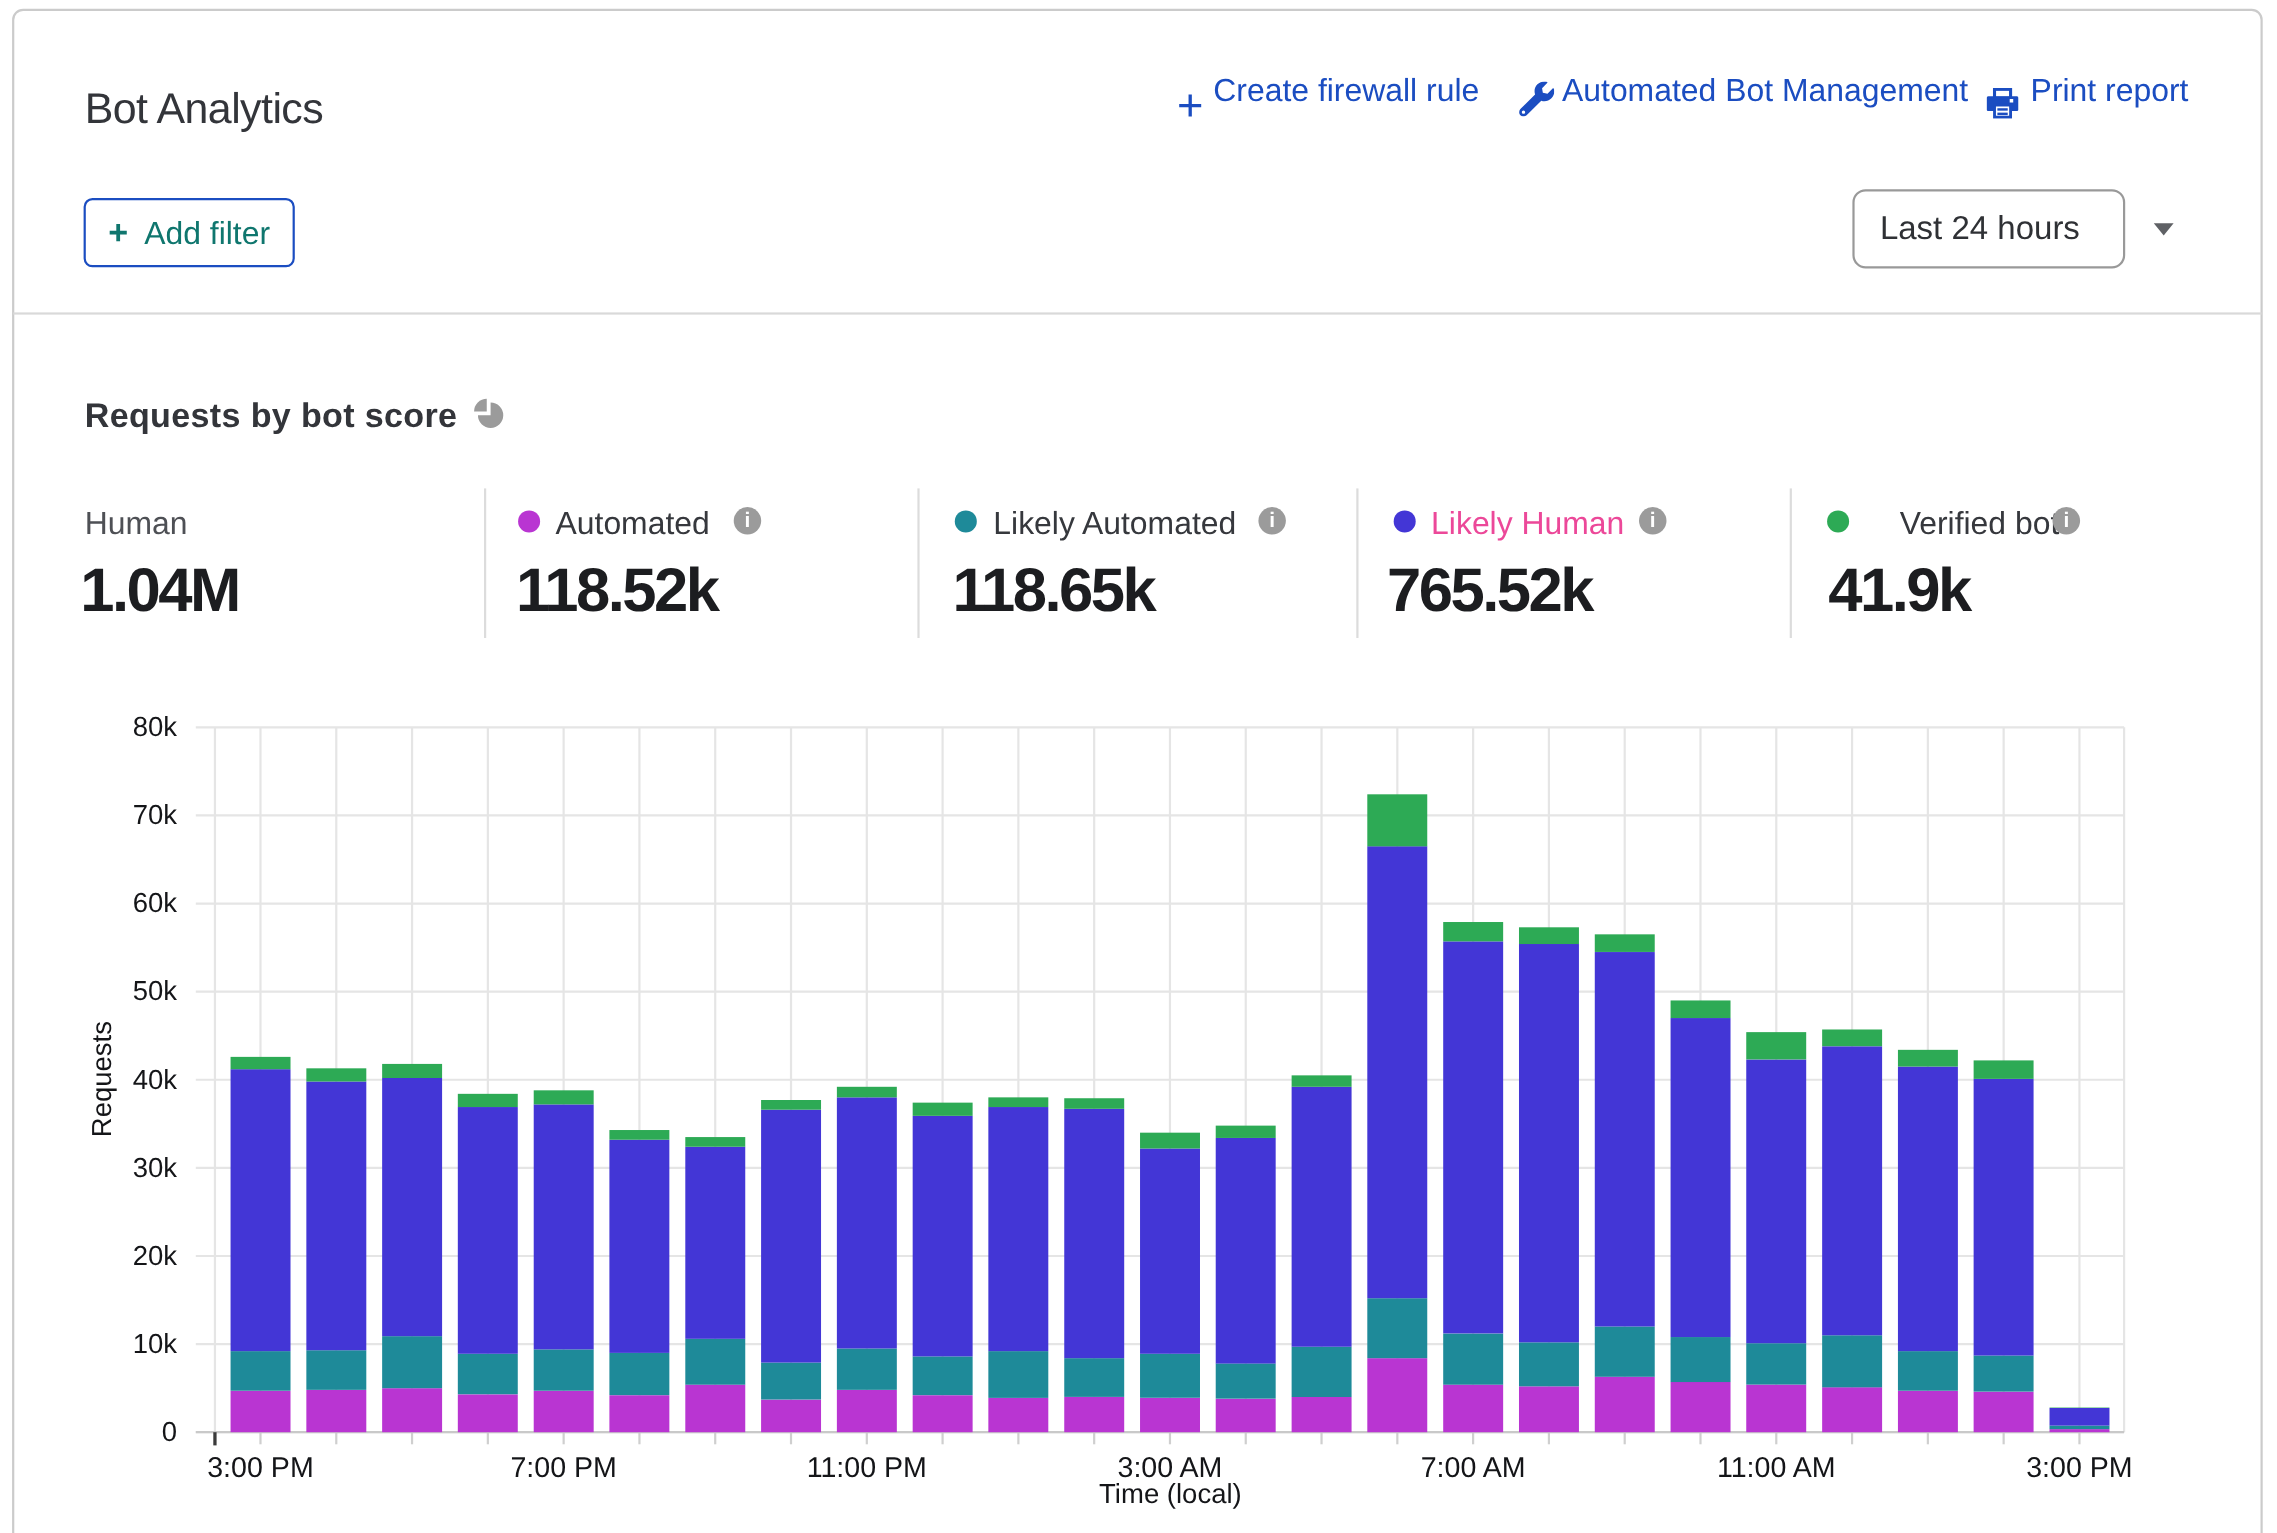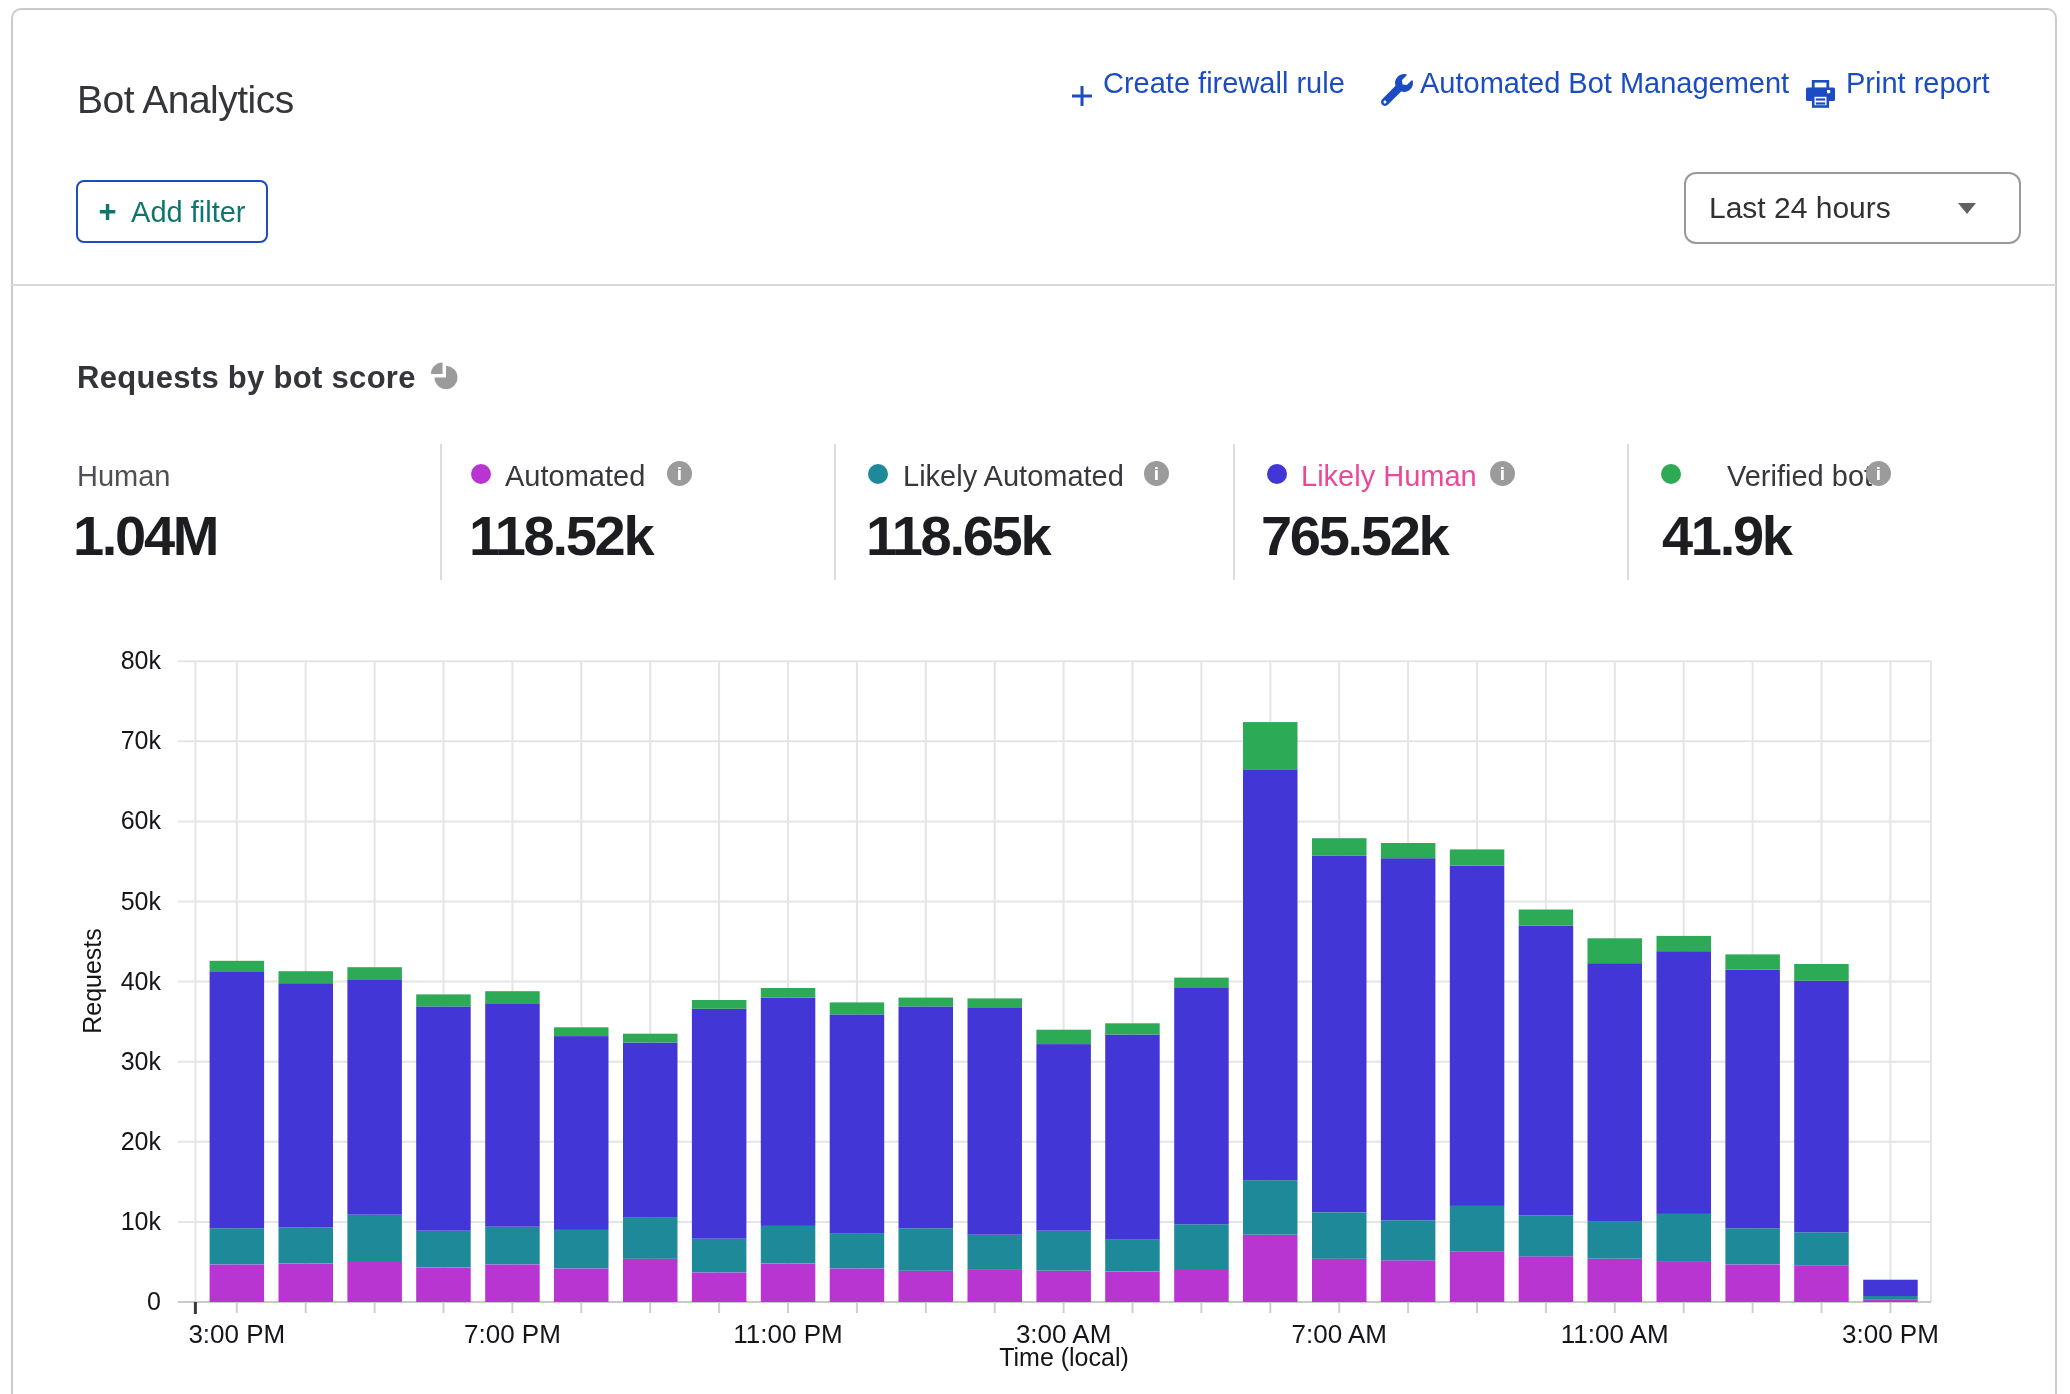--- a/index.html
+++ b/index.html
@@ -11,21 +11,21 @@
   }
   .hdrline { position:absolute; left:12px; top:284px; width:2044px; height:2px; background:#d9d9d9; }
   .title { position:absolute; left:77px; top:78px; font-size:39px; font-weight:400; color:#33353a; letter-spacing:-0.5px;}
   .link { position:absolute; top:67px; font-size:29px; color:#1b4dc1; }
   .addfilter {
     position:absolute; left:76px; top:180px; width:192px; height:63px;
     border:2px solid #1b4dc1; border-radius:8px; background:#fff;
     color:#0f766e; font-size:29px; text-align:center; line-height:59px;
   }
   .select {
-    position:absolute; left:1684px; top:172px; width:337px; height:72px;
+    position:absolute; left:1684px; top:172px; width:248px; height:72px;
     border:2px solid #999; border-radius:12px; background:#fff;
     font-size:30px; color:#2f3135; line-height:68px; padding-left:23px;
   }
   .caret { position:absolute; left:272px; top:29px; width:0; height:0;
     border-left:9px solid transparent; border-right:9px solid transparent; border-top:11px solid #5f6165; }
   .h2 { position:absolute; left:77px; top:360px; font-size:31px; font-weight:700; color:#33353a; letter-spacing:0.3px;}
   .statlabel { position:absolute; top:460px; font-size:29px; color:#4e5055; }
   .statvalue { position:absolute; top:503px; font-size:56px; font-weight:700; color:#1c1d20; letter-spacing:-2.3px;}
   .dot { position:absolute; top:464px; width:20px; height:20px; border-radius:50%; }
   .vdiv { position:absolute; top:444px; width:2px; height:136px; background:#dcdcdc; }

